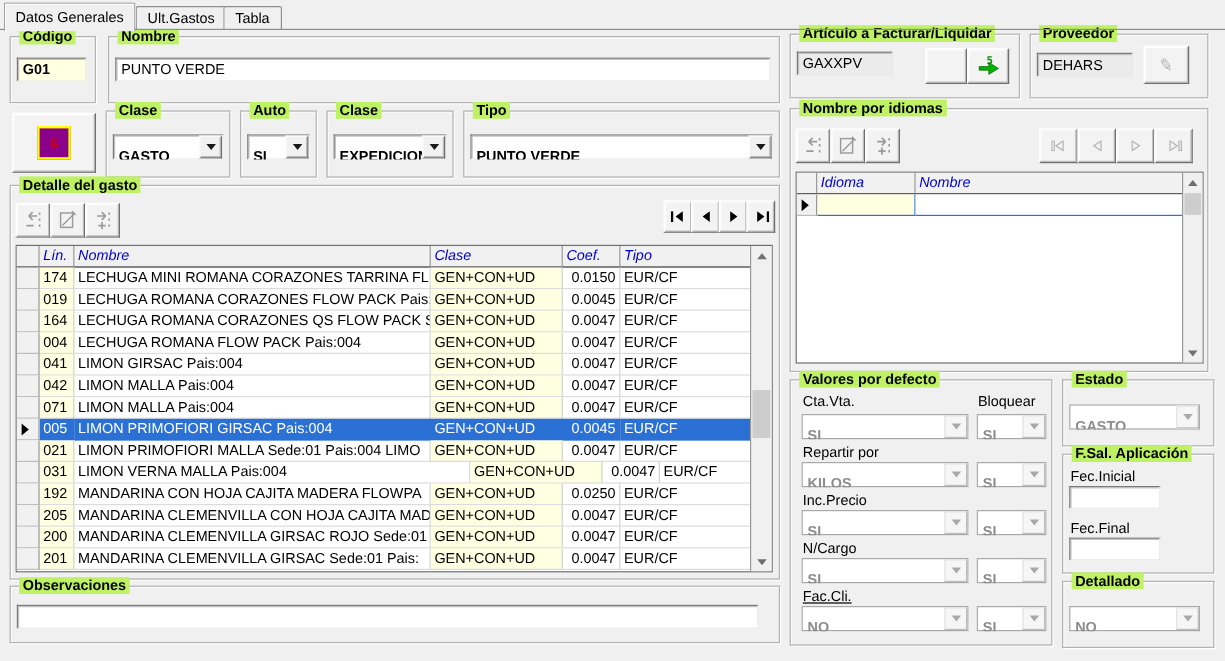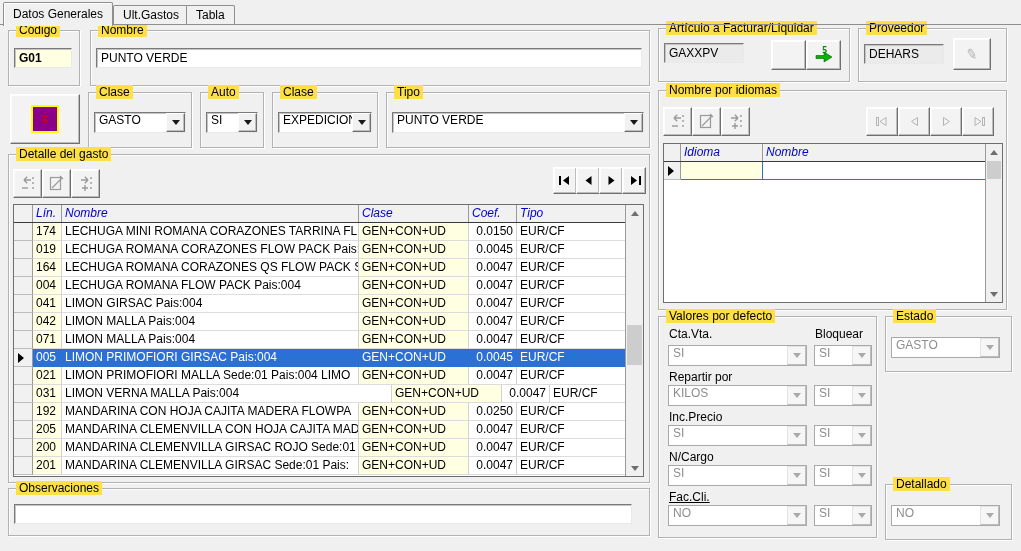--- a/index.html
+++ b/index.html
@@ -8,36 +8,36 @@
 
   
   .tab{position:absolute;background:#f0f0f0;border:1px solid #8e8e8e;border-bottom:none;
        border-radius:2px 2px 0 0;padding:0 9px;white-space:nowrap;cursor:default;}
   .tab.active{top:2px;height:23px;line-height:22px;z-index:3;box-shadow:inset 1px 1px 0 #fff;}
   .tab.idle{top:5px;height:19px;line-height:18px;z-index:1;}
   .tabline{position:absolute;left:0;right:0;top:24px;height:0;border-top:1px solid #8e8e8e;z-index:2;}
 
   
   .grp{position:absolute;border:1px solid #b2b2b2;box-shadow:1px 1px 0 #ffffff, inset 1px 1px 0 #fdfdfd;}
-  .grp>.glabel{position:absolute;top:-8px;left:7px;background:#fde047;padding:0 3px;line-height:14px;white-space:nowrap;}
+  .grp>.glabel{position:absolute;top:-8px;left:7px;background:#bef264;padding:0 3px;line-height:14px;white-space:nowrap;font-weight:bold;}
   .fld{position:absolute;padding:1px 4px;line-height:16px;white-space:nowrap;overflow:hidden;
        background:#fff;border:1px solid;border-color:#7a7a7a #e9e9e9 #e9e9e9 #7a7a7a;box-shadow:inset 1px 1px 0 #c4c4c4;
        font-family:"Liberation Sans",sans-serif;font-size:12px;}
   input.fld{outline:none;}
   .fld.gray{background:#ebebeb;}
   .fld.yellowf{background:var(--yellow);font-weight:bold;}
 
   
   .btn3d{position:absolute;background:#f3f3f3;border:1px solid;border-color:#ffffff #6f6f6f #6f6f6f #ffffff;
          box-shadow:inset -1px -1px 0 #bdbdbd, inset 1px 1px 0 #fdfdfd;display:flex;align-items:center;justify-content:center;cursor:default;}
 
   
   .combo{position:absolute;display:flex;background:#fff;border:1px solid;border-color:#7a7a7a #e9e9e9 #e9e9e9 #7a7a7a;
          box-shadow:inset 1px 1px 0 #c4c4c4;}
-  .combo .cval{flex:1;padding:0 4px;line-height:14px;white-space:nowrap;overflow:hidden;}
+  .combo .cval{flex:1;padding:10px 4px;line-height:14px;white-space:nowrap;overflow:hidden;font-weight:bold;}
   .combo .cbtn{width:17px;display:flex;align-items:center;justify-content:center;background:#f1f1f1;
                border:1px solid;border-color:#fdfdfd #6f6f6f #6f6f6f #fdfdfd;box-shadow:inset -1px -1px 0 #bdbdbd;}
   .combo .carrow{width:0;height:0;border-left:4px solid transparent;border-right:4px solid transparent;border-top:5px solid #1a1a1a;}
   .combo.dis{border-color:#a9a9a9;box-shadow:none;}
   .combo.dis .cval{color:#8d8d8d;}
   .combo.dis .cbtn{background:#f6f6f6;border-color:#e3e3e3 #bdbdbd #bdbdbd #e3e3e3;box-shadow:none;}
   .combo.dis .carrow{border-top-color:#a9a9a9;}
 
   .lbl{position:absolute;line-height:14px;white-space:nowrap;}
 
@@ -506,20 +506,27 @@
   <div class="grp" style="left:885px;top:316px;width:125px;height:54px;">
     <span class="glabel">Estado</span>
     <div class="combo dis" style="left:5px;top:20px;width:107px;height:19px;">
       <span class="cval">GASTO</span>
       <span class="cbtn">
           <span class="carrow"></span>
         </span>
     </div>
   </div>
 
+  <div class="grp" style="left:885px;top:378px;width:125px;height:98px;">
+    <span class="glabel">F.Sal. Aplicación</span>
+    <span class="lbl" style="left:6px;top:11px;">Fec.Inicial</span>
+    <input class="fld" style="left: 5px; top: 26px; width: 66px; height: 15px;" value="">
+    <span class="lbl" style="left:6px;top:54px;">Fec.Final</span>
+    <input class="fld" style="left: 5px; top: 69px; width: 66px; height: 15px;" value="">
+  </div>
 
   <div class="grp" style="left:885px;top:484px;width:125px;height:54px;">
     <span class="glabel">Detallado</span>
     <div class="combo dis" style="left:5px;top:20px;width:107px;height:19px;">
       <span class="cval">NO</span>
       <span class="cbtn">
           <span class="carrow"></span>
         </span>
     </div>
   </div>

